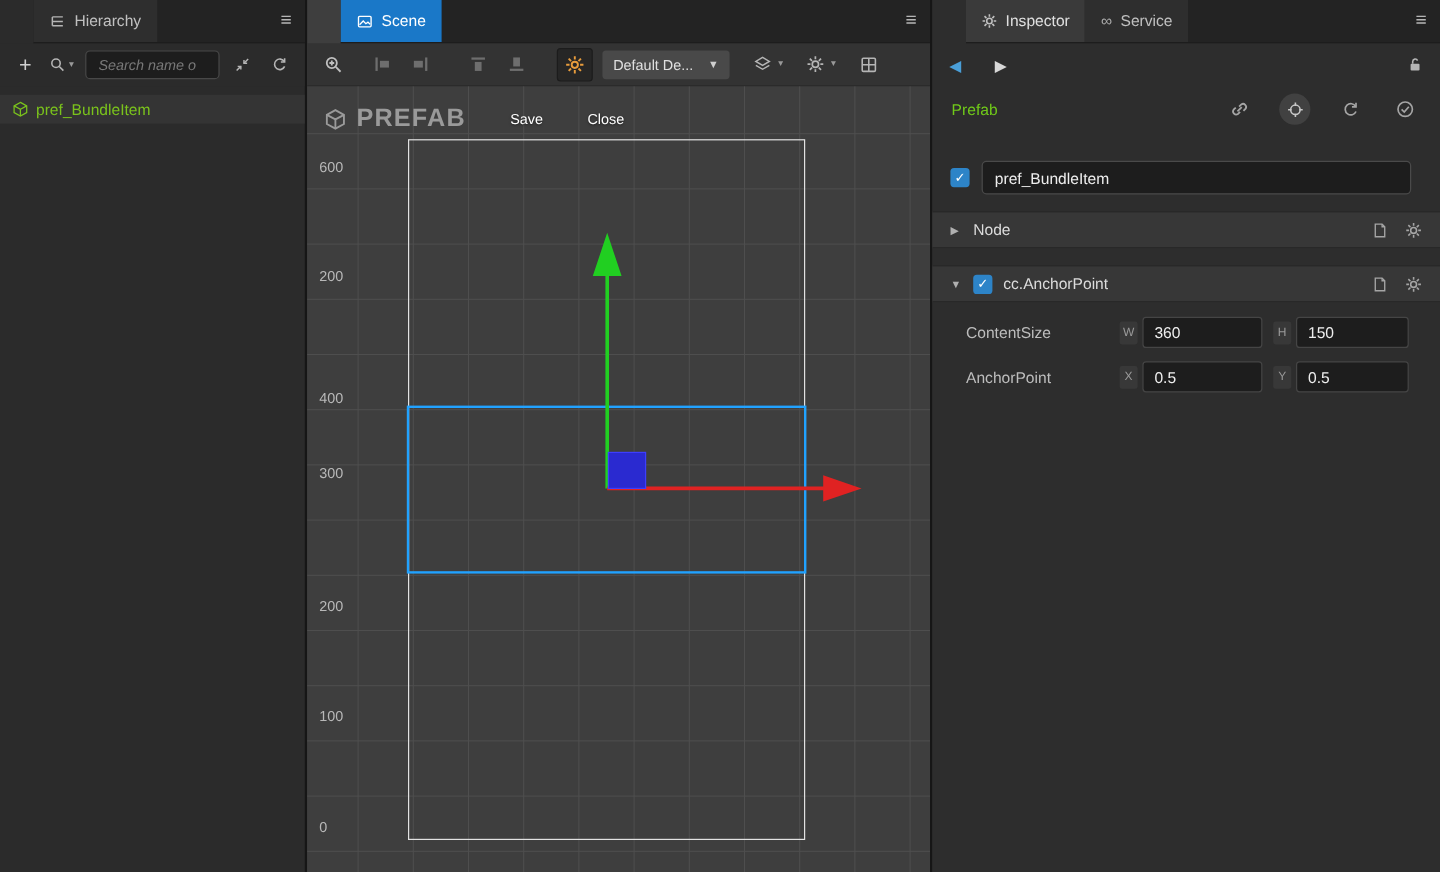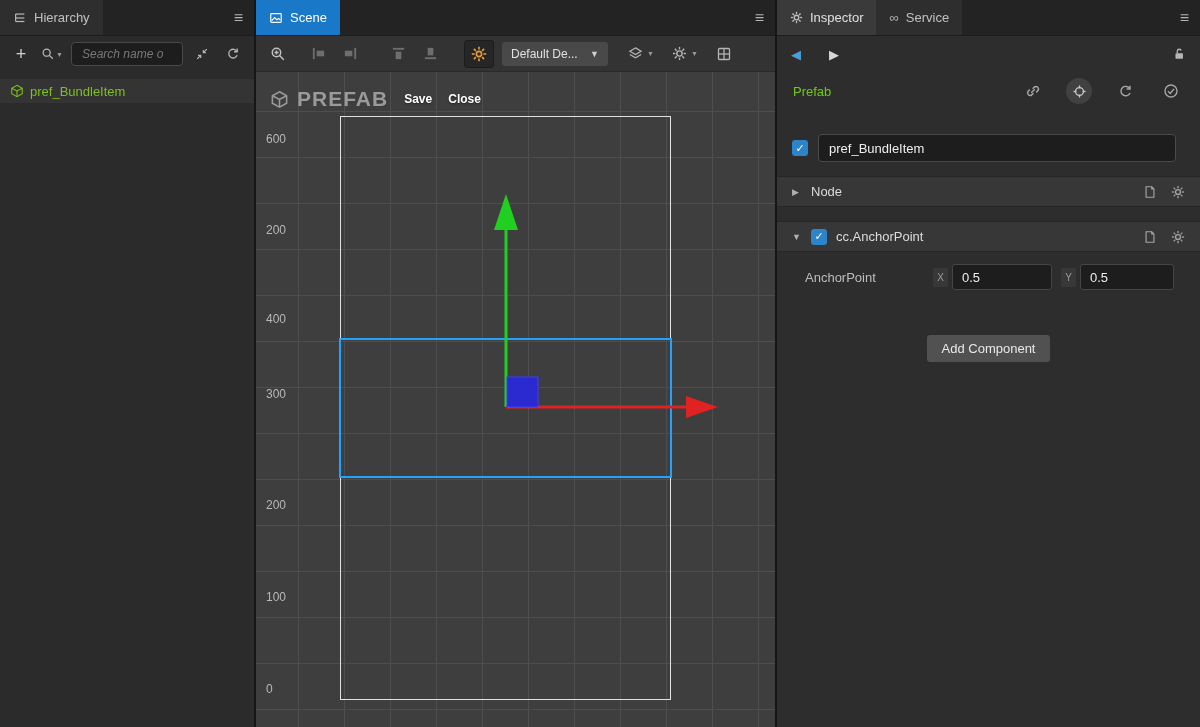--- a/index.html
+++ b/index.html
@@ -1,20 +1,20 @@
 <!DOCTYPE html>
 <html><head>
 <meta charset="utf-8">
 <style>
   html,body{margin:0;padding:0;background:#1b1b1b;}
   *{box-sizing:border-box;font-family:"Liberation Sans",sans-serif;}
   .app{position:relative;width:1200px;height:727px;display:flex;overflow:hidden;color:#c8c8c8;font-size:13px;background:#2b2b2b;}
 
   
-  .tabbar{height:36px;background:#232323;display:flex;align-items:stretch;position:relative;flex:none;border-bottom:1px solid #1d1d1d;}
+  .tabbar{height:36px;background:#232323;display:flex;align-items:stretch;position:relative;flex:none;border-bottom:1px solid #1d1d1d;margin-left:28px;}
   .tab{display:flex;align-items:center;gap:7px;padding:0 13px;font-size:13px;color:#c0c0c0;cursor:default;}
   .tab.active-gray{background:#3a3a3a;color:#e0e0e0;justify-content:center;}
   .tab.inactive{background:#2e2e2e;}
   .tab.active-blue{background:#1a78c8;color:#fff;}
   .hamburger{position:absolute;right:11px;top:0;bottom:0;display:flex;align-items:center;color:#b5b5b5;font-size:16px;}
   .icon{display:inline-flex;align-items:center;justify-content:center;line-height:0;}
   svg{display:block;}
 
   
   .hierarchy-panel{width:256px;flex:none;background:#2b2b2b;border-right:2px solid #161616;display:flex;flex-direction:column;}
@@ -39,21 +39,21 @@
   .scene-view{position:relative;flex:1;overflow:hidden;
     background-color:#3e3e3e;
     background-image:linear-gradient(to right,#4e4e4e 1px,transparent 1px),linear-gradient(to bottom,#4e4e4e 1px,transparent 1px);
     background-size:46px 46px;background-position:42px 39px;}
   .ruler-label{position:absolute;left:10px;color:#b8b8b8;font-size:12px;}
   .prefab-bounds{position:absolute;left:84px;top:44px;width:331px;height:584px;border:1px solid #e2e2e2;}
   .node-bounds{position:absolute;left:83px;top:266px;width:333px;height:140px;border:2px solid #21a2ff;}
   .gizmo-svg{position:absolute;left:0;top:0;}
   .prefab-overlay{position:absolute;left:14px;top:15px;display:flex;align-items:center;}
   .prefab-overlay .title{font-size:21px;font-weight:bold;color:#9a9a9a;letter-spacing:1px;margin-left:8px;}
-  .prefab-overlay .obtn{color:#fff;font-size:12px;font-weight:700;margin-left:16px;text-shadow:0 1px 2px rgba(0,0,0,.5);}
+  .prefab-overlay .obtn{color:#fff;font-size:12px;font-weight:400;margin-left:37px;text-shadow:0 1px 2px rgba(0,0,0,.5);}
 
   
   .inspector-panel{width:423px;flex:none;background:#2d2d2d;display:flex;flex-direction:column;}
   .i-navrow{height:36px;flex:none;display:flex;align-items:center;gap:28px;padding:0 14px;}
   .nav-arrow{font-size:13px;}
   .nav-back{color:#4a9fd8;}
   .nav-fwd{color:#d8d8d8;}
   .i-navrow .spacer{flex:1;}
   .prefab-row{height:38px;flex:none;display:flex;align-items:center;padding:0 16px;}
   .prefab-label{color:#70c919;font-size:13px;}
@@ -260,21 +260,21 @@
               <line x1="2.5" y1="8" x2="13.5" y2="8"></line>
           </svg>
         </span>
       </span>
     </div>
 
     <div class="scene-view">
 
       <span class="ruler-label" style="top:60px;">600</span>
       <span class="ruler-label" style="top:151px;">200</span>
-      <span class="ruler-label" style="top:240px;">400</span>
+      <span class="ruler-label" style="top:253px;">400</span>
       <span class="ruler-label" style="top:315px;">300</span>
       <span class="ruler-label" style="top:426px;">200</span>
       <span class="ruler-label" style="top:518px;">100</span>
       <span class="ruler-label" style="top:610px;">0</span>
 
       <div class="prefab-bounds"></div>
       <div class="node-bounds"></div>
 
       <svg class="gizmo-svg" width="517" height="655" viewBox="0 0 517 655">
         <line x1="250" y1="335" x2="250" y2="158" stroke="#21cf21" stroke-width="3"></line>
@@ -433,26 +433,30 @@
               <line x1="11" y1="11" x2="13" y2="13"></line>
             <line x1="13" y1="3" x2="11" y2="5"></line>
               <line x1="3" y1="13" x2="5" y2="11"></line>
           </svg>
         </span>
       </span>
     </div>
 
     <div class="props">
       <div class="prop-row">
+        <span class="prop-label">ContentSize</span>
+        <span class="axis-badge">W</span>
+        <input class="num-input w100" type="text" value="360" style="">
+        <span class="axis-badge">H</span>
+        <input class="num-input w94" type="text" value="150" style="">
+      </div>
+      <div class="prop-row">
         <span class="prop-label">AnchorPoint</span>
         <span class="axis-badge">X</span>
         <input class="num-input w100" type="text" value="0.5" style="">
         <span class="axis-badge">Y</span>
         <input class="num-input w94" type="text" value="0.5" style="">
       </div>
     </div>
 
-    <div class="add-row">
-      <button class="add-btn">Add Component</button>
-    </div>
   </div>
 
 </div>
 
 </body></html>

